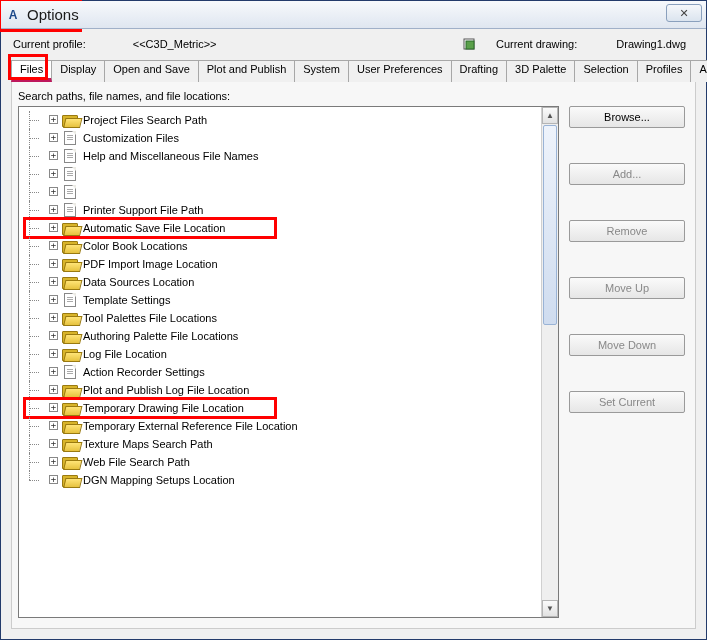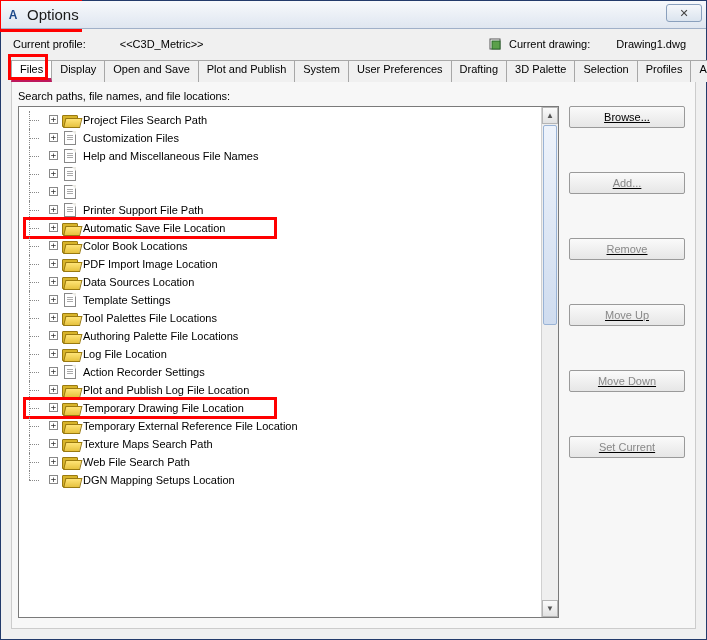--- a/index.html
+++ b/index.html
@@ -62,21 +62,21 @@
     padding: 6px 10px 10px 10px;
     height: calc(100% - 28px);
     display: flex;
     flex-direction: column;
   }
   .profile-row {
     display: flex;
     align-items: center;
     font-size: 11px;
     padding: 2px 0 6px 2px;
-    gap: 6px;
+    gap: 19px;
   }
   .profile-row .spacer { flex: 1; }
   .profile-row .draw-icon {
     width: 14px; height: 14px;
     display:inline-flex; align-items:center; justify-content:center;
   }
   .tabs {
     display: flex;
     border-bottom: 1px solid #a7a7a7;
     margin-top: 2px;
@@ -232,22 +232,21 @@
     left:2px; top:3px;
     width: 6px; height: 1px;
     background:#aaa;
     box-shadow: 0 2px 0 #aaa, 0 4px 0 #aaa;
   }
   .tree-label { }
   .side-buttons {
     width: 116px;
     display: flex;
     flex-direction: column;
-    gap: 14px;
-    text-decoration: underline;
+    gap: 5px;
   }
   .btn {
     height: 22px;
     border: 1px solid #9a9a9a;
     background: linear-gradient(#fafafa,#e6e6e6);
     font-size: 11px;
     border-radius: 2px;
     color:#000;
     display:flex; align-items:center; justify-content:center;
   }

